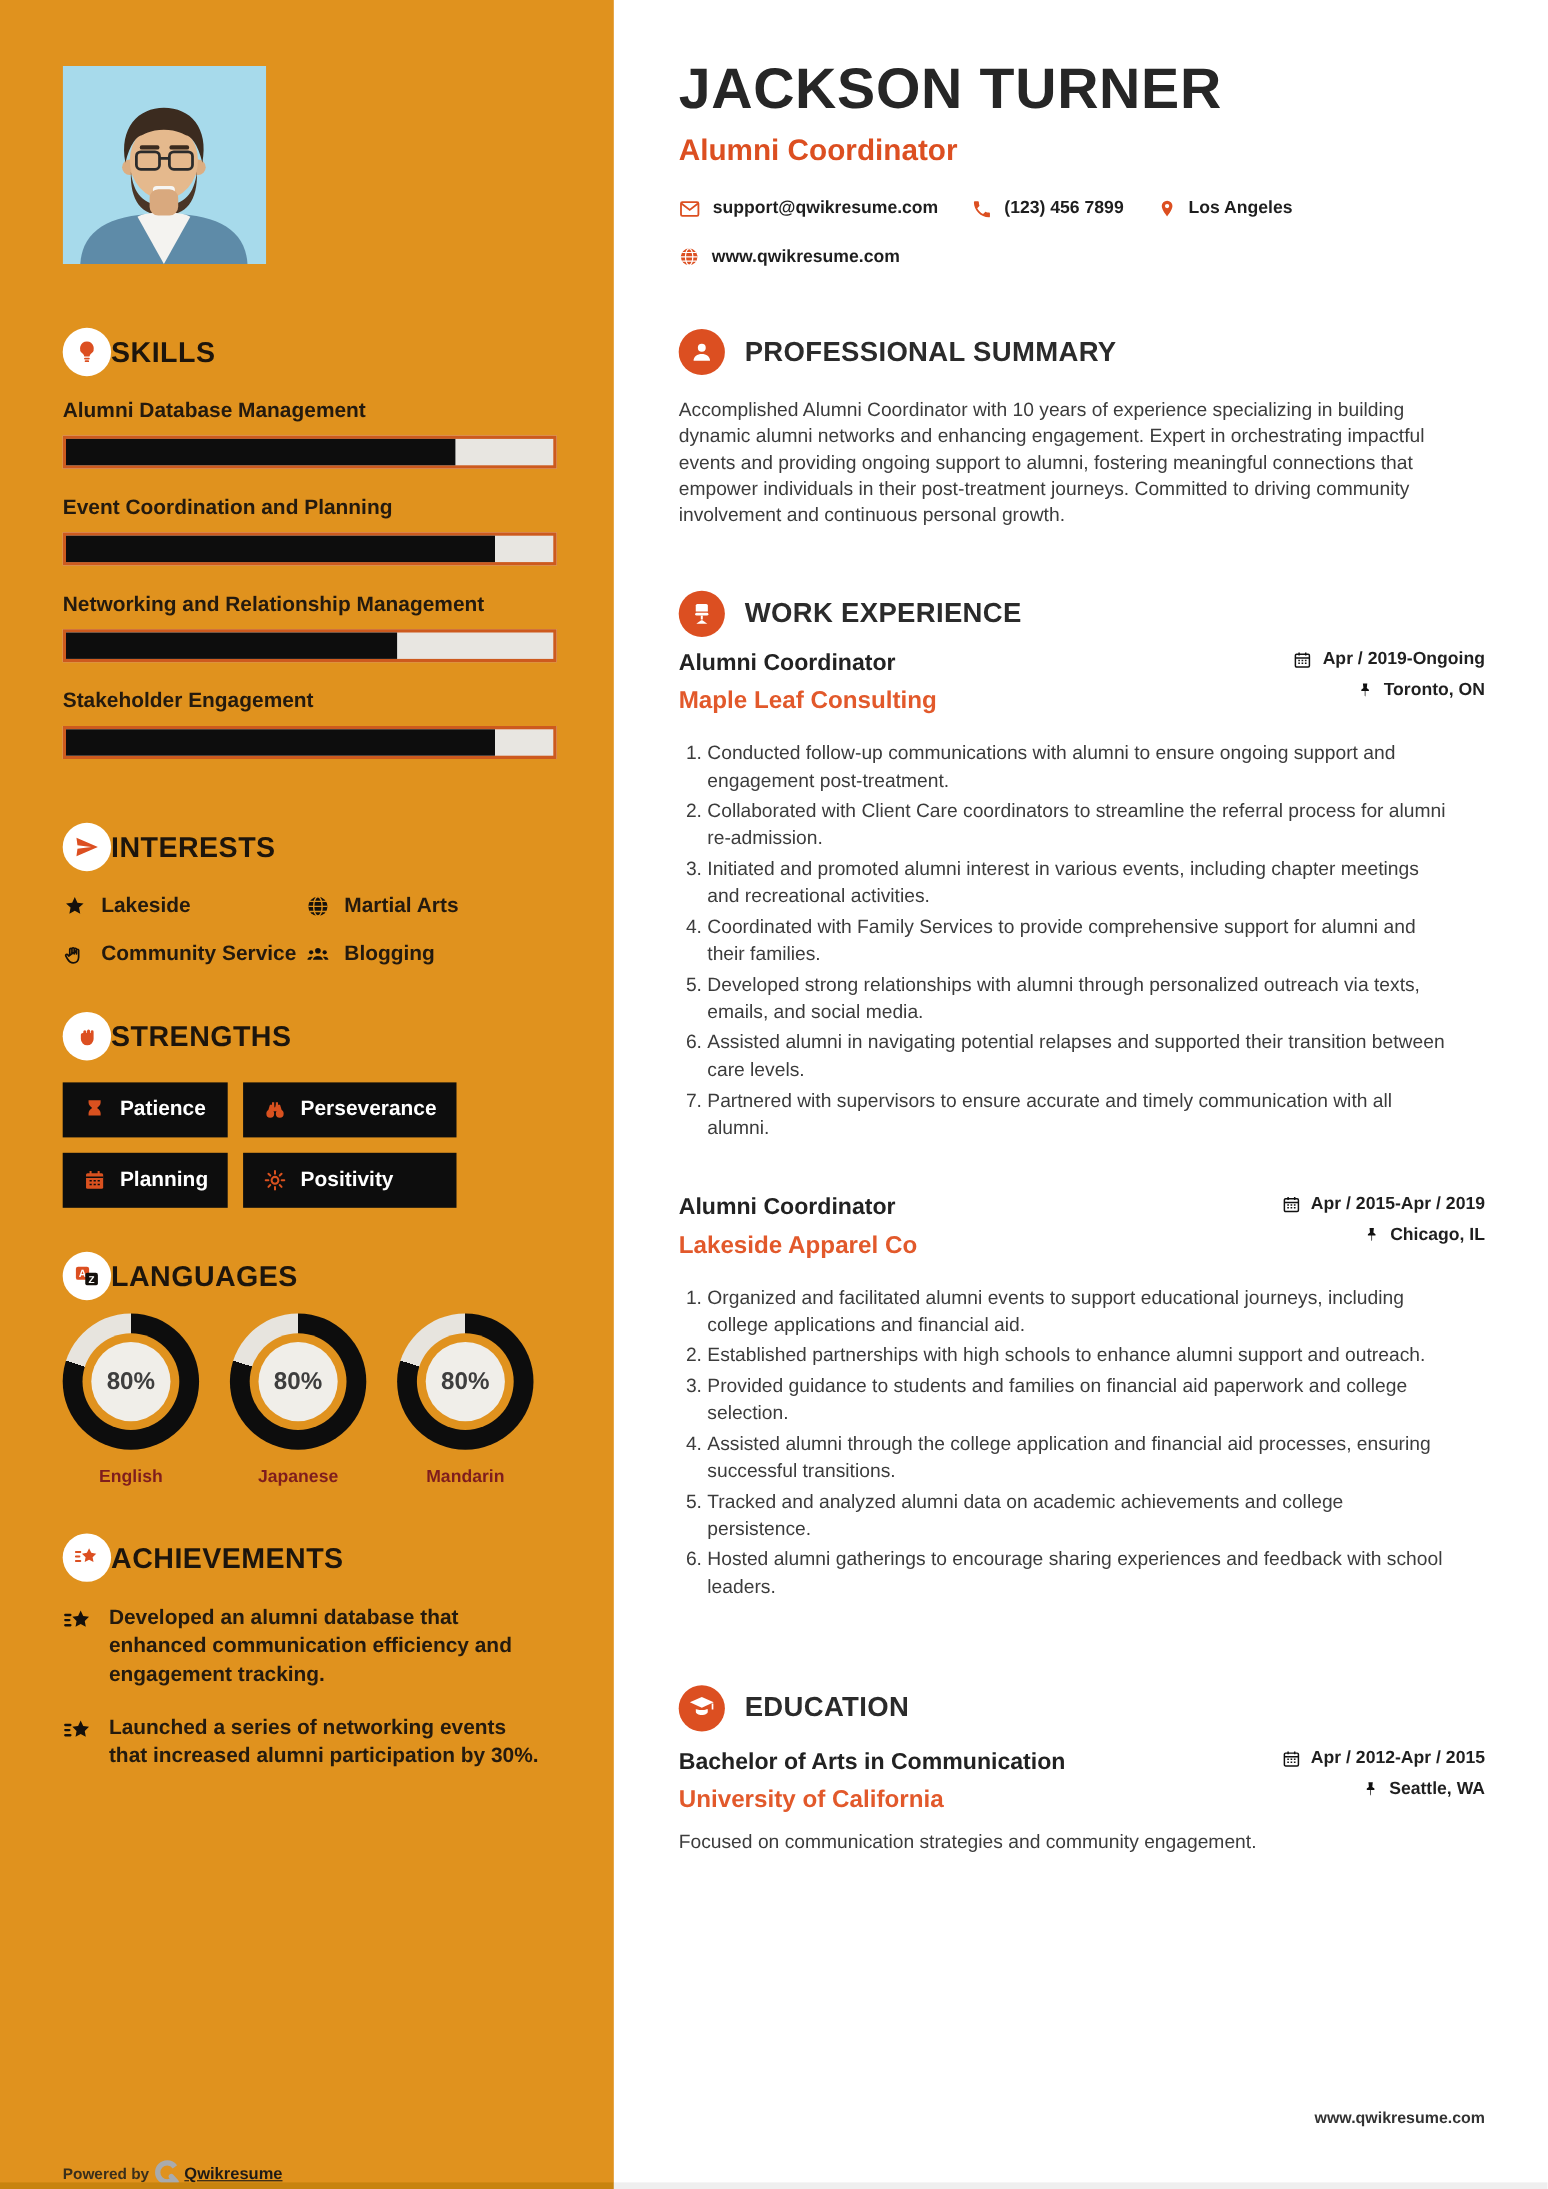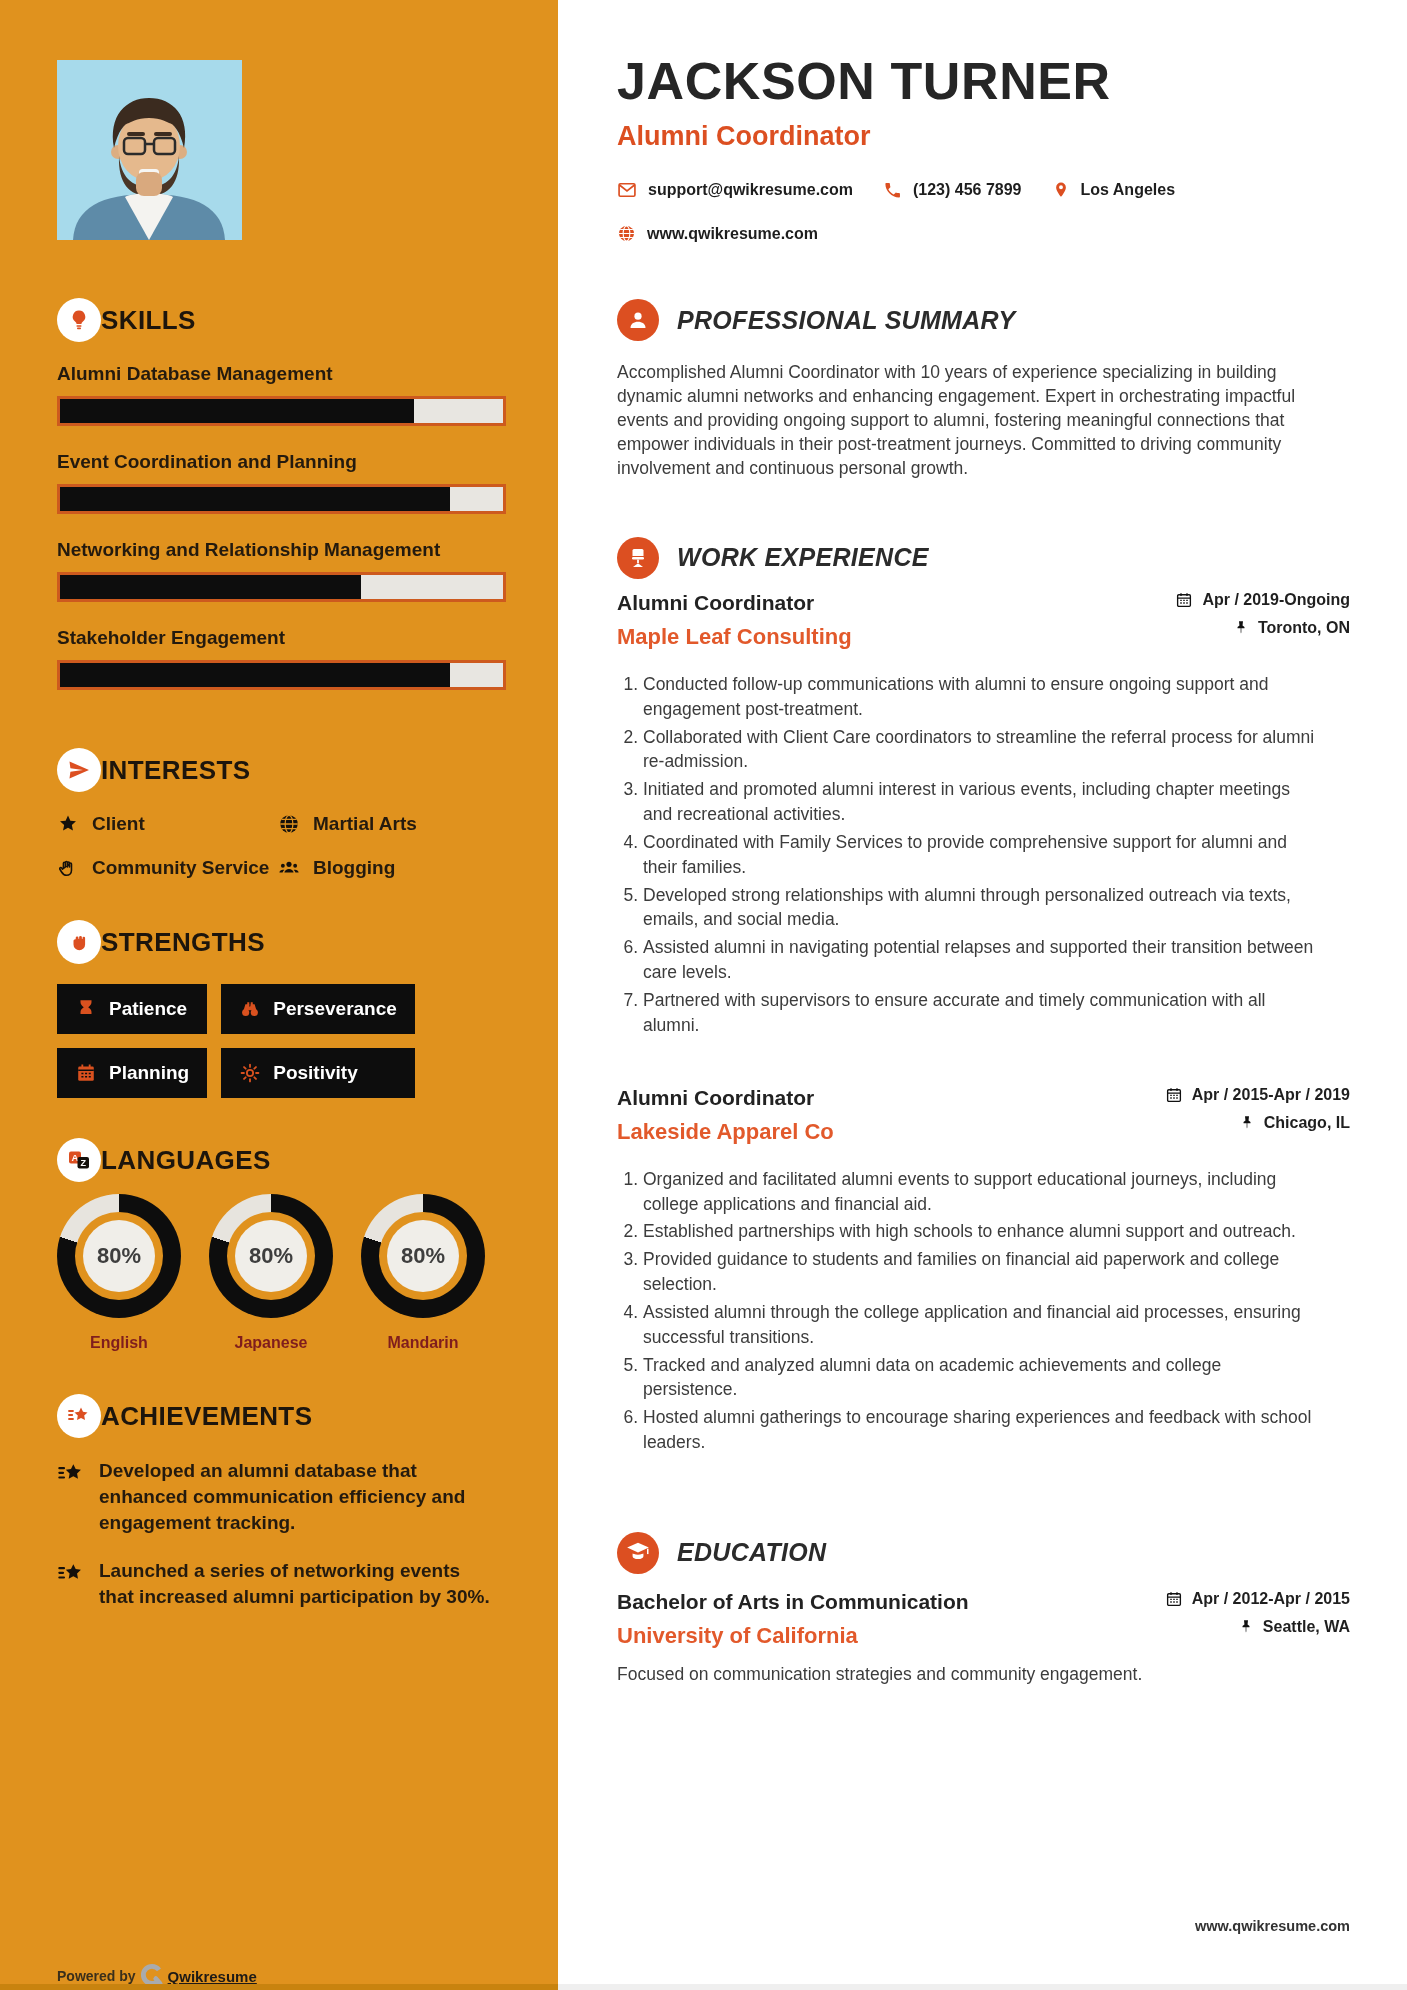--- a/index.html
+++ b/index.html
@@ -52,21 +52,21 @@
   
   .main { flex:1; padding:55px 57px 0 59px; display:flex; flex-direction:column; overflow:hidden; }
   .name { font-size:52px; font-weight:700; color:var(--dark,#262626); letter-spacing:.6px; line-height:1; }
   .job-title { margin-top:14px; font-size:27px; font-weight:600; color:var(--accent,#DC4F21); }
   .contact-row { display:flex; align-items:center; gap:30px; margin-top:28px; }
   .contact-row.second { margin-top:24px; }
   .contact-item { display:flex; align-items:center; gap:11px; font-size:16px; font-weight:600; color:#1e1e1e; }
   .m-section { margin-top:56px; }
   .m-head { display:flex; align-items:center; gap:18px; }
   .m-head .badge { width:42px; height:42px; }
-  .m-head h2 { font-size:25px; font-weight:800; color:#2b2b2b; letter-spacing:.3px;font-style:italic; }
+  .m-head h2 { font-size:25px; font-weight:800; color:#2b2b2b; letter-spacing:.3px; }
   .summary-text { margin-top:20px; font-size:17.5px; line-height:1.37; color:#3c3c3c; max-width:700px; }
   .entry-head { display:flex; justify-content:space-between; margin-top:12px; }
   .entry-head.sub { margin-top:48px; }
   .role { font-size:21px; font-weight:700; color:#222222; }
   .company { margin-top:9px; font-size:22px; font-weight:600; color:var(--company,#E2592B); }
   .meta { flex:none; text-align:right; }
   .meta-line { display:flex; align-items:center; justify-content:flex-end; gap:9px; font-size:16px; font-weight:600; color:#1f1f1f; }
   .meta-line + .meta-line { margin-top:10px; }
   ol.bullets { margin-top:22px; padding-left:26px; max-width:700px; }
   ol.bullets li { font-size:17.5px; line-height:1.42; color:#3c3c3c; margin-bottom:3px; }
@@ -142,21 +142,21 @@
             <path d="M2.5 20.5 22 12 2.5 3.5l.9 6.8L16 12 3.4 13.7z" fill="#DC4F21"></path>
           </svg>
       </span>
       <h2>INTERESTS</h2>
     </div>
     <div class="int-grid">
       <div class="int-item">
         <svg width="22" height="22" viewBox="0 0 24 24">
             <path d="M12 2.8l2.6 5.6 6.1.7-4.5 4.1 1.2 6-5.4-3-5.4 3 1.2-6L3.3 9.1l6.1-.7z" fill="#15100B"></path>
           </svg>
-        <span>Client</span>
+        <span>Lakeside</span>
       </div>
       <div class="int-item">
         <svg width="22" height="22" viewBox="0 0 24 24">
             <circle cx="12" cy="12" r="9.5" fill="#15100B"></circle>
             <ellipse cx="12" cy="12" rx="4.2" ry="9.5" fill="none" stroke="#E0921E" stroke-width="1.4"></ellipse>
             <path d="M2.5 12h19M4 7h16M4 17h16" stroke="#E0921E" stroke-width="1.4" fill="none"></path>
           </svg>
         <span>Martial Arts</span>
       </div>
       <div class="int-item">

